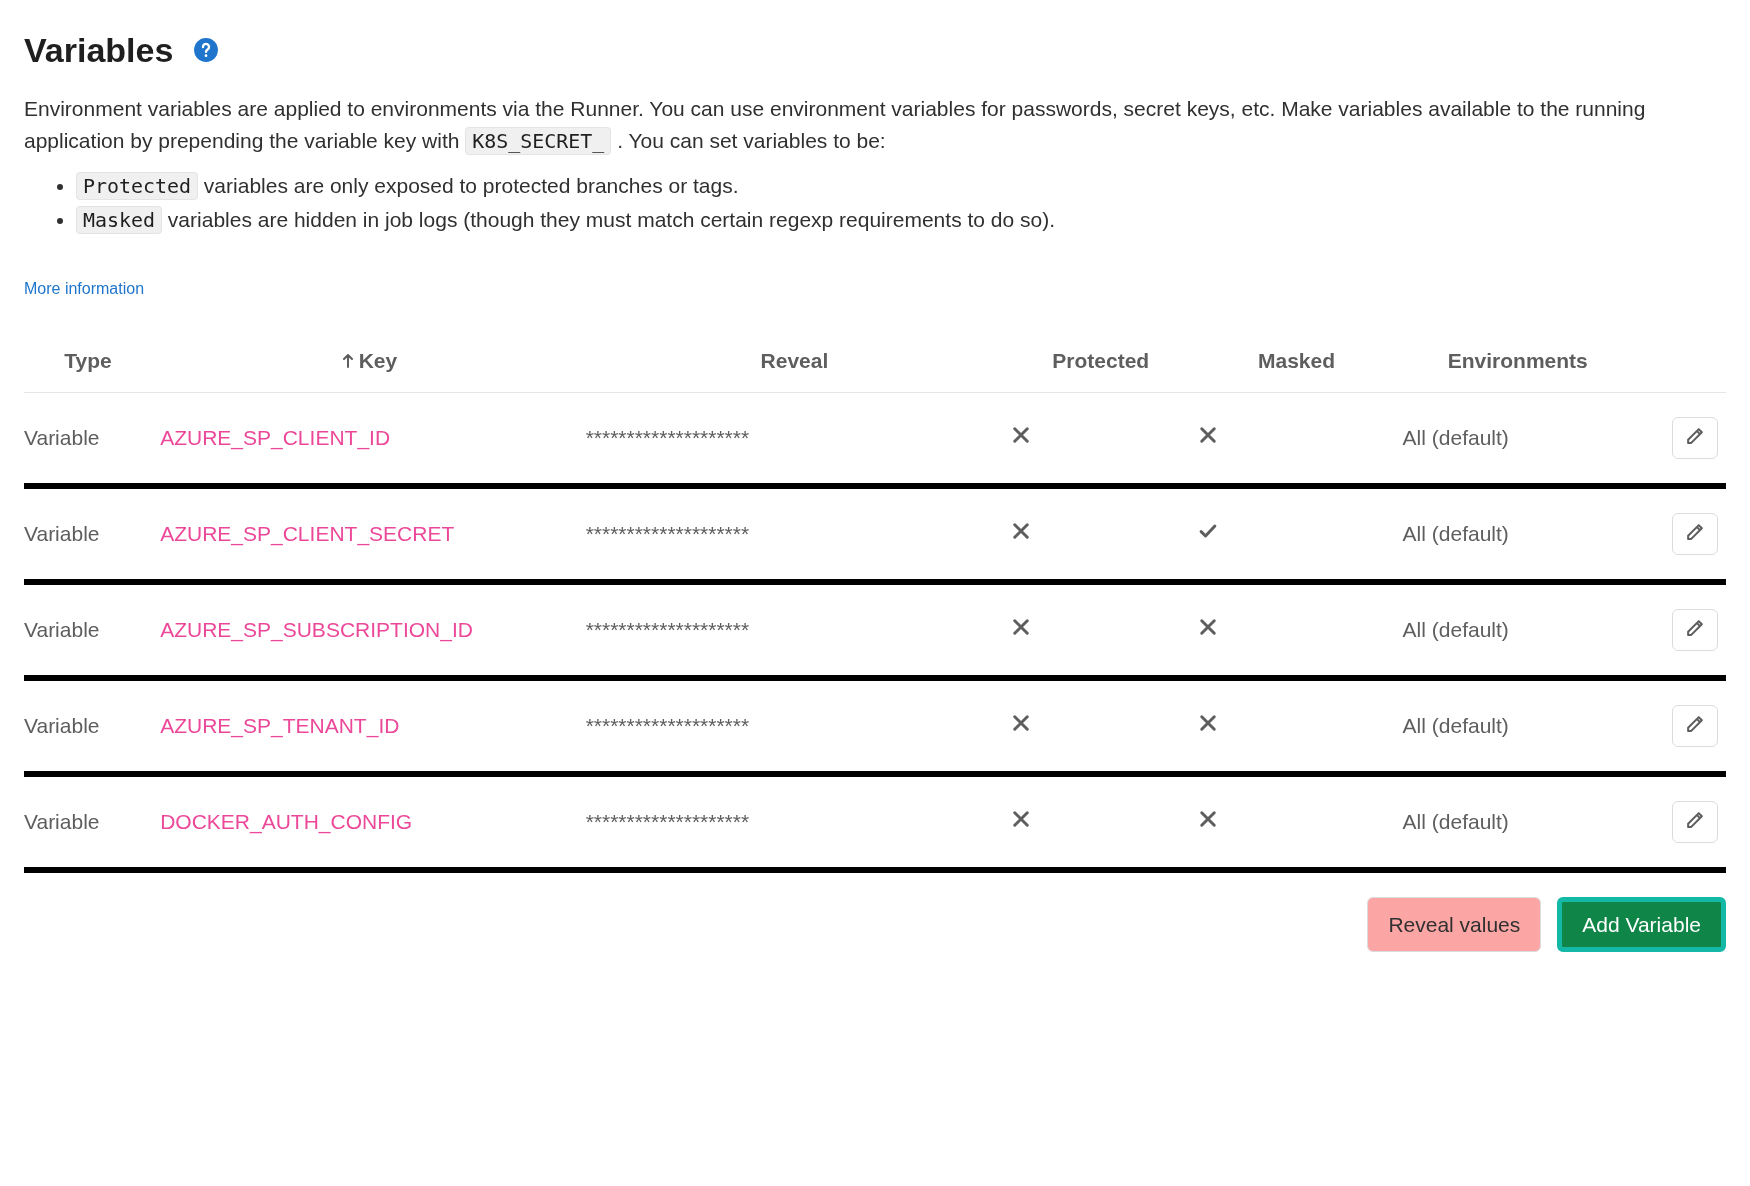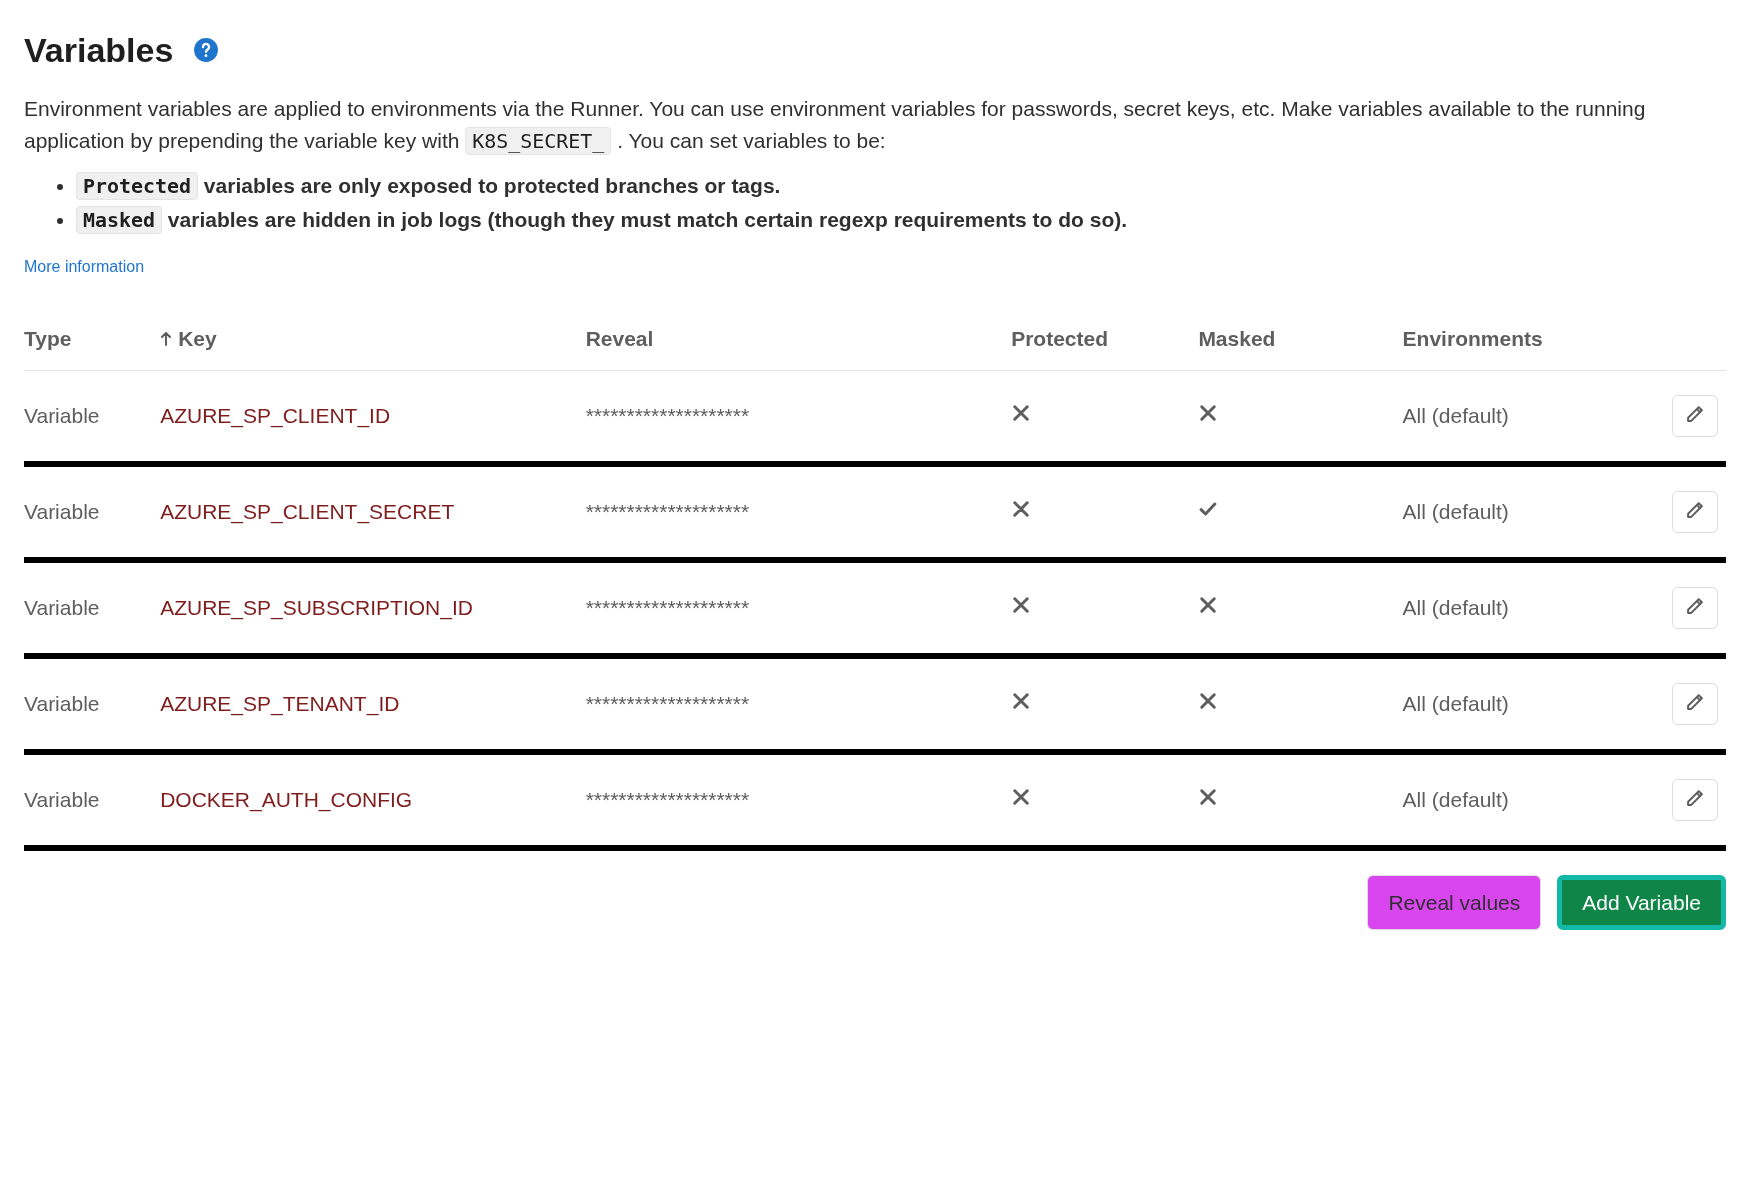--- a/index.html
+++ b/index.html
@@ -31,53 +31,53 @@
   p.desc { margin: 16px 0 12px 0; color:#303030; }
   code.inline {
     font-family: ui-monospace, SFMono-Regular, Menlo, Consolas, monospace;
     background: #f0f0f0;
     border: 1px solid #e4e4e4;
     border-radius: 4px;
     padding: 1px 6px;
     font-size: 0.95em;
     color:#1f1f1f;
   }
-  ul.bullets { margin: 4px 0 12px 0; padding-left: 52px; font-weight: bold; }
+  ul.bullets { margin: 4px 0 34px 0; padding-left: 52px; }
   ul.bullets li { margin: 2px 0; }
   a.more-info {
     color: #1f75cb;
     text-decoration: none;
     font-size: 16px;
   }
 
   table.vars {
     width: 100%;
     border-collapse: collapse;
     margin-top: 32px;
     font-size: 21px;
   }
   table.vars thead th {
-    text-align: left;
+    text-align: center;
     font-weight: 600;
     color: #5e5e5e;
     padding: 10px 8px 14px 0;
     border-bottom: 1px solid #e5e5e5;
     vertical-align: middle;
   }
   table.vars thead th .sort {
     width: 14px; display:inline-block; margin-right:4px;
     color:#5e5e5e;
   }
   table.vars tbody td {
     padding: 24px 8px 24px 0;
     border-bottom: 6px solid #000000;
     vertical-align: middle;
     color: #5e5e5e;
   }
-  table.vars tbody td.key { color:#7f1d1d; }
+  table.vars tbody td.key { color:#ec4899; }
   .status-icon svg { width: 20px; height: 20px; }
   .status-icon { color:#5e5e5e; }
 
   .edit-btn {
     width: 46px; height: 42px;
     border: 1px solid #dcdcde;
     border-radius: 6px;
     background: #fff;
     display: inline-flex;
     align-items: center; justify-content: center;
@@ -94,21 +94,21 @@
   }
   .btn {
     font-size: 21px;
     padding: 10px 20px;
     border-radius: 6px;
     cursor: pointer;
     font-weight: 400;
     line-height: 1.2;
   }
   .btn-secondary {
-    background: #d946ef;
+    background: #fca5a5;
     border: 1px solid #dcdcde;
     color: #303030;
   }
   .btn-primary {
     background: #108548;
     border: 5px solid #14b8a6;
     color: #fff;
   }
 
   

